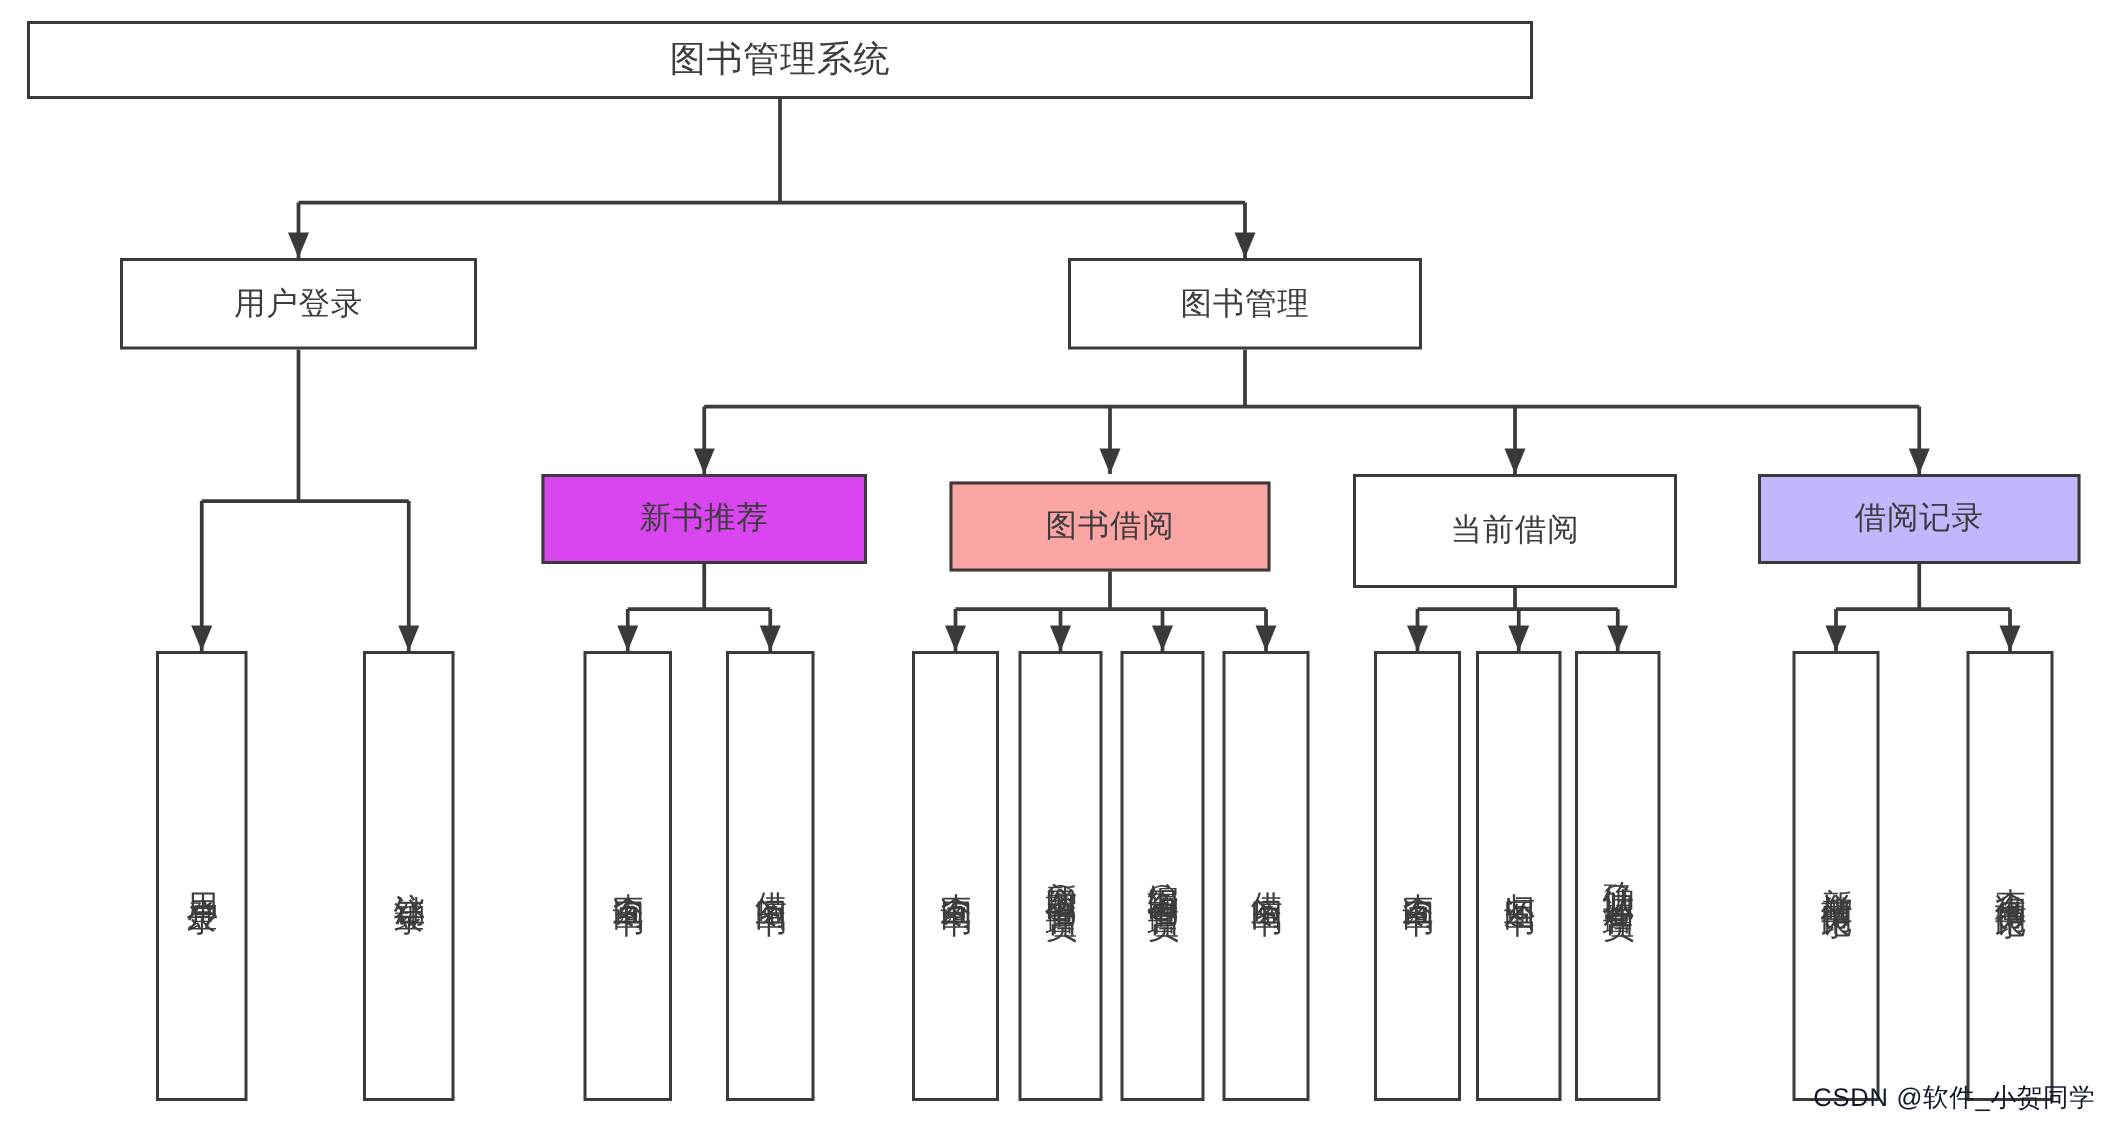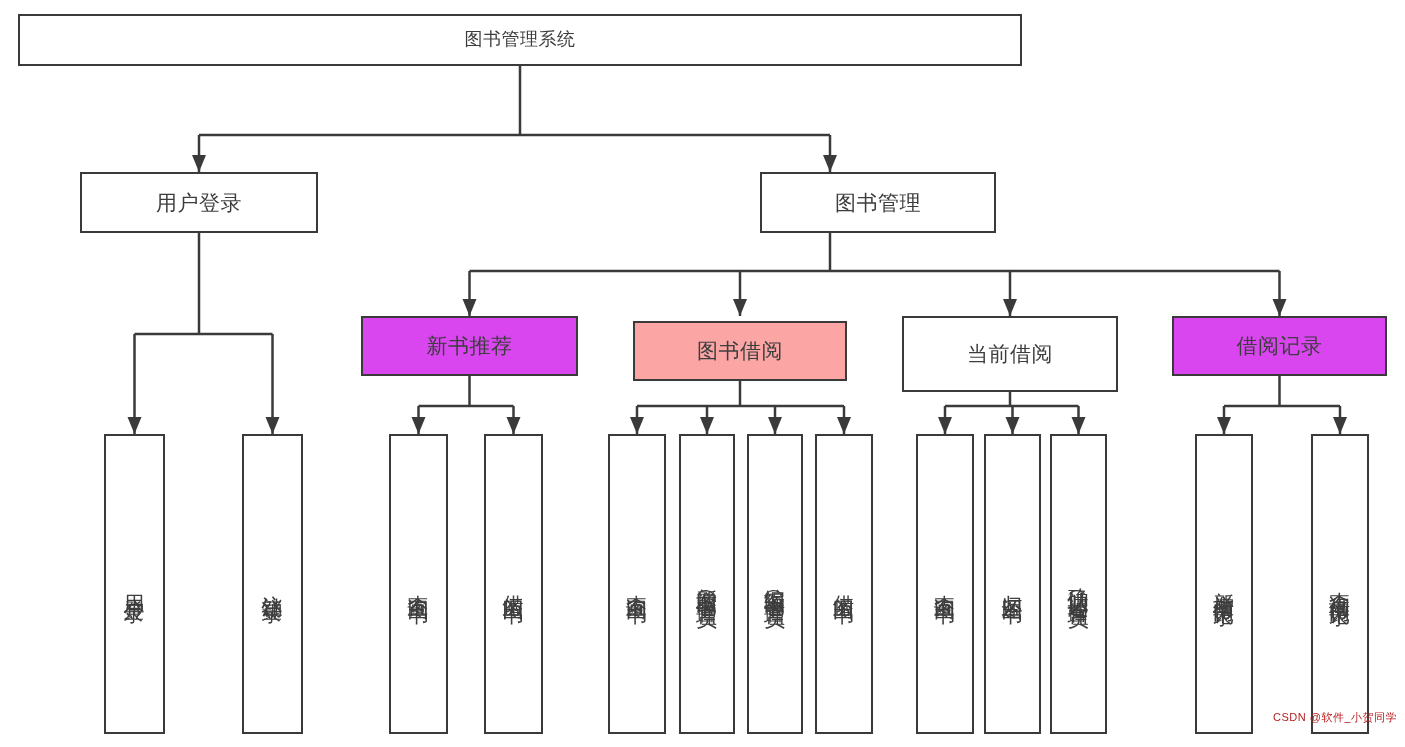--- a/index.html
+++ b/index.html
@@ -34,40 +34,40 @@
     align-items: center;
     justify-content: center;
     text-align: center;
   }
   .node.horiz {
     font-size: 21px;
     letter-spacing: 0.5px;
     line-height: 1.1;
   }
   .node.root {
-    font-size: 18px;
+    font-size: 24px;
   }
   .node.vert {
     writing-mode: vertical-rl;
     text-orientation: upright;
     font-size: 21px;
     letter-spacing: 3px;
     padding: 4px 0;
     line-height: 1.0;
   }
   .node .label {
     display: block;
     white-space: pre-line;
   }
   #watermark {
     position: absolute;
     right: 8px;
-    bottom: 22px;
-    font-size: 11px;
-    color: #b91c1c;
+    bottom: 4px;
+    font-size: 17px;
+    color: #0f172a;
     letter-spacing: 0.5px;
     pointer-events: none;
     white-space: nowrap;
   }
 </style>
 </head>
 <body>
 
 <div id="canvas">
   <svg id="wires" viewBox="0 0 1405 747" xmlns="http://www.w3.org/2000/svg">
@@ -124,33 +124,33 @@
       <line x1="1340" y1="406" x2="1340" y2="434" stroke="#3a3a3a" stroke-width="2.5"></line>
       <polygon points="1333,417 1347,417 1340,434" fill="#3a3a3a"></polygon>
     </svg>
   <div id="nodes">
       <div class="node horiz root" style="left: 18px; top: 14px; width: 1004px; height: 52px; border-color: rgb(58, 58, 58); background: rgb(255, 255, 255); color: rgb(61, 61, 61);">
         <span class="label">图书管理系统</span>
       </div>
       <div class="node horiz" style="left: 80px; top: 172px; width: 238px; height: 61px; border-color: rgb(58, 58, 58); background: rgb(255, 255, 255); color: rgb(61, 61, 61);">
         <span class="label">用户登录</span>
       </div>
-      <div class="node horiz" style="left: 712px; top: 172px; width: 236px; height: 61px; border-color: rgb(58, 58, 58); background: rgb(255, 255, 255); color: rgb(61, 61, 61); margin-left: 48px;">
+      <div class="node horiz" style="left: 712px; top: 172px; width: 236px; height: 61px; border-color: rgb(58, 58, 58); background: rgb(255, 255, 255); color: rgb(61, 61, 61);">
         <span class="label">图书管理</span>
       </div>
       <div class="node horiz" style="left: 361px; top: 316px; width: 217px; height: 60px; border-color: rgb(58, 58, 58); background: #d946ef; color: rgb(61, 61, 61);">
         <span class="label">新书推荐</span>
       </div>
       <div class="node horiz" style="left: 633px; top: 321px; width: 214px; height: 60px; border-color: rgb(58, 58, 58); background: #fca5a5; color: rgb(61, 61, 61);">
         <span class="label">图书借阅</span>
       </div>
       <div class="node horiz" style="left: 902px; top: 316px; width: 216px; height: 76px; border-color: rgb(58, 58, 58); background: rgb(255, 255, 255); color: rgb(61, 61, 61);">
         <span class="label">当前借阅</span>
       </div>
-      <div class="node horiz" style="left: 1172px; top: 316px; width: 215px; height: 60px; border-color: rgb(58, 58, 58); background: #d946ef; color: rgb(61, 61, 61);">
+      <div class="node horiz" style="left: 1172px; top: 316px; width: 215px; height: 60px; border-color: rgb(58, 58, 58); background: #c4b5fd; color: rgb(61, 61, 61);">
         <span class="label">借阅记录</span>
       </div>
       <div class="node vert" style="left: 104px; top: 434px; width: 61px; height: 300px; border-color: rgb(58, 58, 58); background: rgb(255, 255, 255); color: rgb(61, 61, 61);">
         <span class="label">用户登录</span>
       </div>
       <div class="node vert" style="left: 242px; top: 434px; width: 61px; height: 300px; border-color: rgb(58, 58, 58); background: rgb(255, 255, 255); color: rgb(61, 61, 61);">
         <span class="label">注销登录</span>
       </div>
       <div class="node vert" style="left: 389px; top: 434px; width: 59px; height: 300px; border-color: rgb(58, 58, 58); background: rgb(255, 255, 255); color: rgb(61, 61, 61);">
         <span class="label">查询图书</span>

